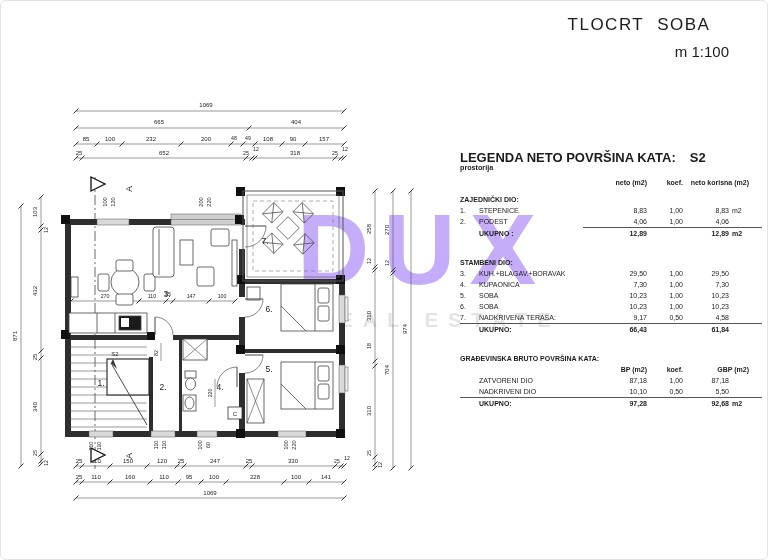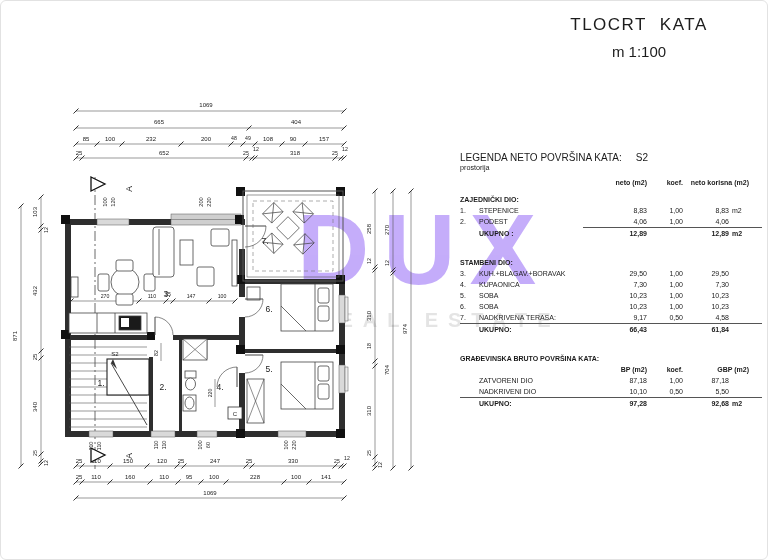--- a/index.html
+++ b/index.html
@@ -1,56 +1,56 @@
 <!DOCTYPE html>
 <html><head>
 <meta charset="utf-8">
 <style>
   html,body{margin:0;padding:0;background:#fff;}
   #stage{position:relative;width:768px;height:560px;background:#fff;overflow:hidden;
          font-family:"Liberation Sans",sans-serif;border:1px solid #e2e2e2;border-radius:6px;box-sizing:border-box;}
   
   .titleblock{position:absolute;left:548px;top:14px;width:180px;text-align:center;color:#1c1c1c;z-index:3;}
   .titleblock .t1{font-size:17px;letter-spacing:1.5px;word-spacing:7px;}
-  .titleblock .t2{font-size:15px;margin-top:8px;}
+  .titleblock .t2{font-size:15px;margin-top:8px;text-align:right;}
   
   .wm-big{position:absolute;left:296px;top:198px;font-size:100px;font-weight:700;line-height:1;
           letter-spacing:14px;color:#8b5cf6;opacity:.5;z-index:0;}
   .wm-small{position:absolute;left:314px;top:308px;font-size:20px;font-weight:700;letter-spacing:10px;
           color:#dedede;opacity:.8;z-index:0;}
   
   .legend{position:absolute;left:459px;top:151px;width:302px;z-index:2;color:#1b1b1b;}
   .lg-row{display:grid;grid-template-columns:19px 118px 50px 36px 46px 20px;font-size:7px;line-height:11px;}
   .lg-row .v,.lg-row .k,.lg-row .kor,.lg-row .ch{text-align:right;}
   .lg-row .unit{padding-left:3px;}
   .b{font-weight:700;}
-  .lg-head{font-size:10px;font-weight:400;line-height:11px;}
+  .lg-head{font-size:13px;font-weight:700;line-height:11px;}
   .lg-head .code{margin-left:14px;}
-  .lg-sub{font-size:7.2px;font-weight:400;line-height:10px;margin-bottom:4px;}
+  .lg-sub{font-size:7.2px;font-weight:700;line-height:10px;margin-bottom:4px;}
   .sect-title{font-size:7px;font-weight:700;line-height:11px;margin-top:6px;}
   .rule{border-top:1px solid #555;height:0;}
   .rule.part{margin-left:123px;}
   .gap{height:12px;}
   
   #plansvg{position:absolute;left:0;top:0;z-index:1;}
   text{fill:#222;}
   .dim{font-size:6px;}
   .dim5{font-size:5.2px;}
   .roomno{font-size:8.5px;}
   .rot{font-size:5.6px;}
 </style>
 </head>
 <body>
 <div id="stage">
 
 <div class="wm-big">DUX</div>
 <div class="wm-small">REAL ESTATE</div>
 
 <div class="titleblock">
-  <div class="t1">TLOCRT KATA</div>
+  <div class="t1">TLOCRT SOBA</div>
   <div class="t2">m 1:100</div>
 </div>
 
 <svg id="plansvg" width="470" height="540" viewBox="0 0 470 540">
 
   <g stroke="#555" stroke-width="0.6" fill="none">
     <line x1="75" y1="110" x2="343" y2="110"></line>
         <line x1="75" y1="127" x2="343" y2="127"></line>
     <line x1="75" y1="143" x2="343" y2="143"></line>
         <line x1="75" y1="157" x2="343" y2="157"></line>

